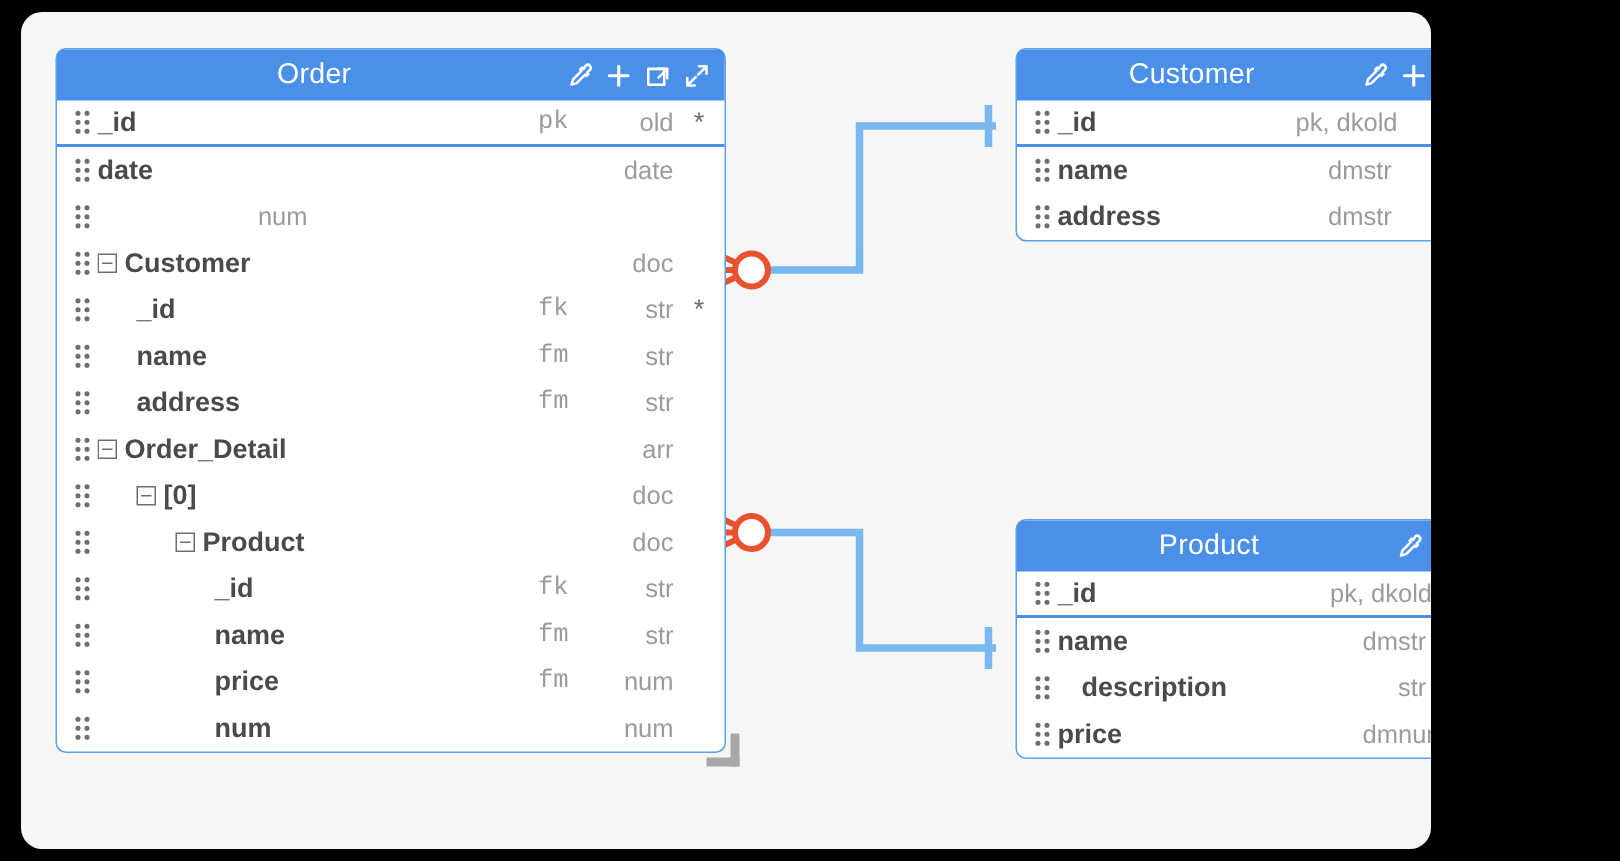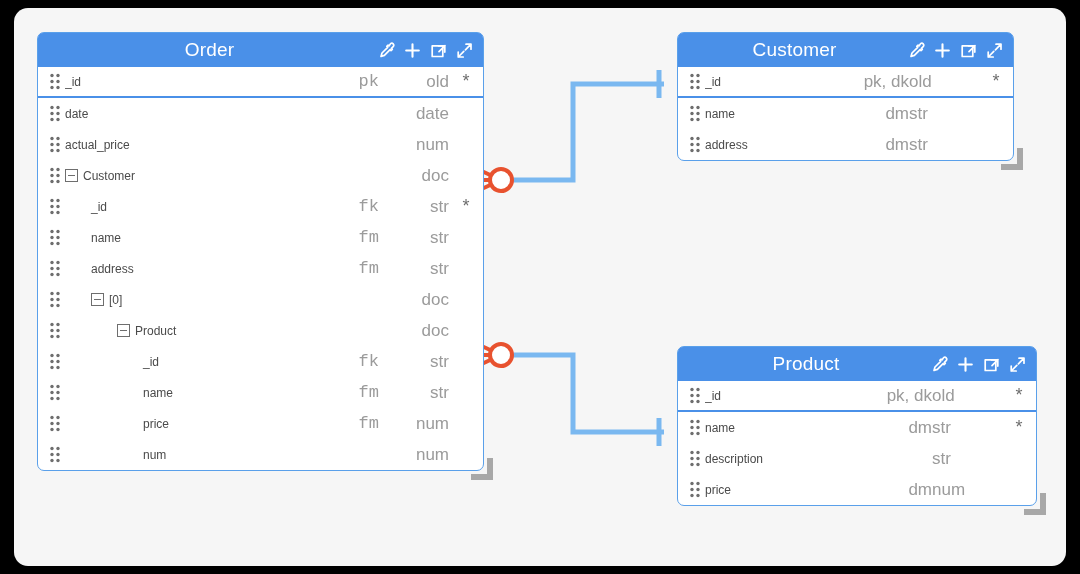--- a/index.html
+++ b/index.html
@@ -12,21 +12,21 @@
     height: 574px;
     overflow: hidden;
     font-family: "Liberation Sans", sans-serif;
   }
 
   
   #canvas {
     position: absolute;
     left: 14px;
     top: 8px;
-    width: 1052px;
+    width: 940px;
     height: 558px;
     background: #f6f6f6;
     border-radius: 14px;
     overflow: hidden;
   }
 
   
   #wires {
     position: absolute;
     left: 0;
@@ -92,27 +92,28 @@
   .grip {
     flex: none;
     width: 11px;
     height: 17px;
     margin-left: 12px;
     margin-right: 4px;
   }
   .grip svg { display: block; }
   .rname {
     flex: 1;
-    font-size: 12px;
+    font-size: 18px;
     color: #4a4a4a;
     white-space: nowrap;
     overflow: hidden;
     display: flex;
     align-items: center;
     min-width: 0;
+    font-weight: bold;
   }
   .toggle {
     display: inline-block;
     width: 13px;
     height: 13px;
     border: 1px solid #6e6e6e;
     box-sizing: border-box;
     position: relative;
     flex: none;
     margin-right: 5px;
@@ -269,23 +270,20 @@
           <span class="grip">
             <svg width="11" height="17" viewBox="0 0 11 17">
               <circle cx="2" cy="2.5" r="1.7" fill="#6e6e6e"></circle>
               <circle cx="8" cy="2.5" r="1.7" fill="#6e6e6e"></circle>
               <circle cx="2" cy="8.5" r="1.7" fill="#6e6e6e"></circle>
               <circle cx="8" cy="8.5" r="1.7" fill="#6e6e6e"></circle>
               <circle cx="2" cy="14.5" r="1.7" fill="#6e6e6e"></circle>
               <circle cx="8" cy="14.5" r="1.7" fill="#6e6e6e"></circle>
             </svg>
           </span>
-          <span class="rname" style="padding-left: 0px;">
-            <span>actual_price</span>
-          </span>
           <span class="meta col-key"></span>
           <span class="meta col-type">num</span>
           <span class="meta col-star"></span>
         </div>
         <div class="row">
           <span class="grip">
             <svg width="11" height="17" viewBox="0 0 11 17">
               <circle cx="2" cy="2.5" r="1.7" fill="#6e6e6e"></circle>
               <circle cx="8" cy="2.5" r="1.7" fill="#6e6e6e"></circle>
               <circle cx="2" cy="8.5" r="1.7" fill="#6e6e6e"></circle>
@@ -347,20 +345,39 @@
               <circle cx="8" cy="8.5" r="1.7" fill="#6e6e6e"></circle>
               <circle cx="2" cy="14.5" r="1.7" fill="#6e6e6e"></circle>
               <circle cx="8" cy="14.5" r="1.7" fill="#6e6e6e"></circle>
             </svg>
           </span>
           <span class="rname" style="padding-left: 26px;">
             <span>address</span>
           </span>
           <span class="meta col-key">fm</span>
           <span class="meta col-type">str</span>
+          <span class="meta col-star"></span>
+        </div>
+        <div class="row">
+          <span class="grip">
+            <svg width="11" height="17" viewBox="0 0 11 17">
+              <circle cx="2" cy="2.5" r="1.7" fill="#6e6e6e"></circle>
+              <circle cx="8" cy="2.5" r="1.7" fill="#6e6e6e"></circle>
+              <circle cx="2" cy="8.5" r="1.7" fill="#6e6e6e"></circle>
+              <circle cx="8" cy="8.5" r="1.7" fill="#6e6e6e"></circle>
+              <circle cx="2" cy="14.5" r="1.7" fill="#6e6e6e"></circle>
+              <circle cx="8" cy="14.5" r="1.7" fill="#6e6e6e"></circle>
+            </svg>
+          </span>
+          <span class="rname" style="padding-left: 0px;">
+            <span class="toggle"></span>
+            <span>Order_Detail</span>
+          </span>
+          <span class="meta col-key"></span>
+          <span class="meta col-type">arr</span>
           <span class="meta col-star"></span>
         </div>
         <div class="row">
           <span class="grip">
             <svg width="11" height="17" viewBox="0 0 11 17">
               <circle cx="2" cy="2.5" r="1.7" fill="#6e6e6e"></circle>
               <circle cx="8" cy="2.5" r="1.7" fill="#6e6e6e"></circle>
               <circle cx="2" cy="8.5" r="1.7" fill="#6e6e6e"></circle>
               <circle cx="8" cy="8.5" r="1.7" fill="#6e6e6e"></circle>
               <circle cx="2" cy="14.5" r="1.7" fill="#6e6e6e"></circle>
@@ -622,21 +639,21 @@
           <span class="grip">
             <svg width="11" height="17" viewBox="0 0 11 17">
               <circle cx="2" cy="2.5" r="1.7" fill="#6e6e6e"></circle>
               <circle cx="8" cy="2.5" r="1.7" fill="#6e6e6e"></circle>
               <circle cx="2" cy="8.5" r="1.7" fill="#6e6e6e"></circle>
               <circle cx="8" cy="8.5" r="1.7" fill="#6e6e6e"></circle>
               <circle cx="2" cy="14.5" r="1.7" fill="#6e6e6e"></circle>
               <circle cx="8" cy="14.5" r="1.7" fill="#6e6e6e"></circle>
             </svg>
           </span>
-          <span class="rname" style="padding-left: 0px;">
+          <span class="rname" style="padding-left: 0px; margin-left: 16px;">
             <span>description</span>
           </span>
           <span class="meta col-key"></span>
           <span class="meta col-type">str</span>
           <span class="meta col-star"></span>
         </div>
         <div class="row">
           <span class="grip">
             <svg width="11" height="17" viewBox="0 0 11 17">
               <circle cx="2" cy="2.5" r="1.7" fill="#6e6e6e"></circle>

